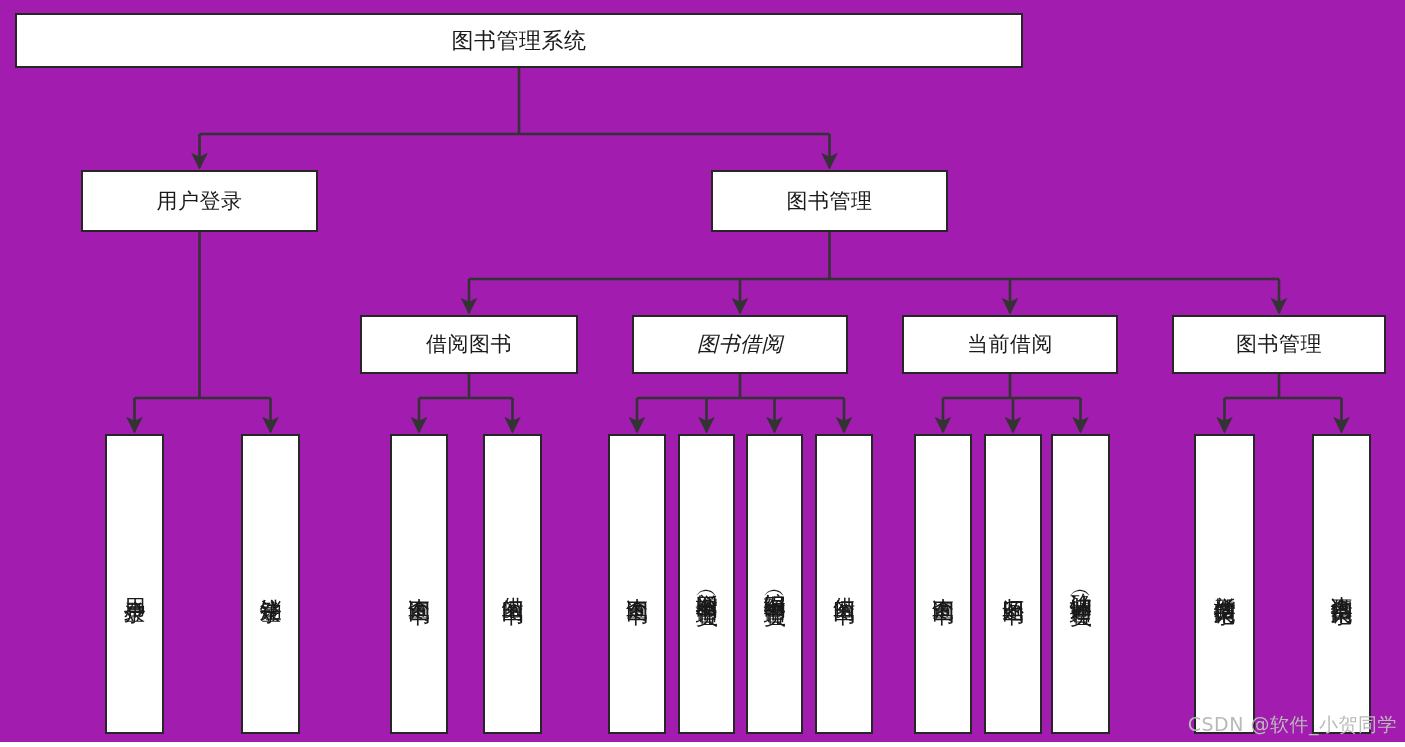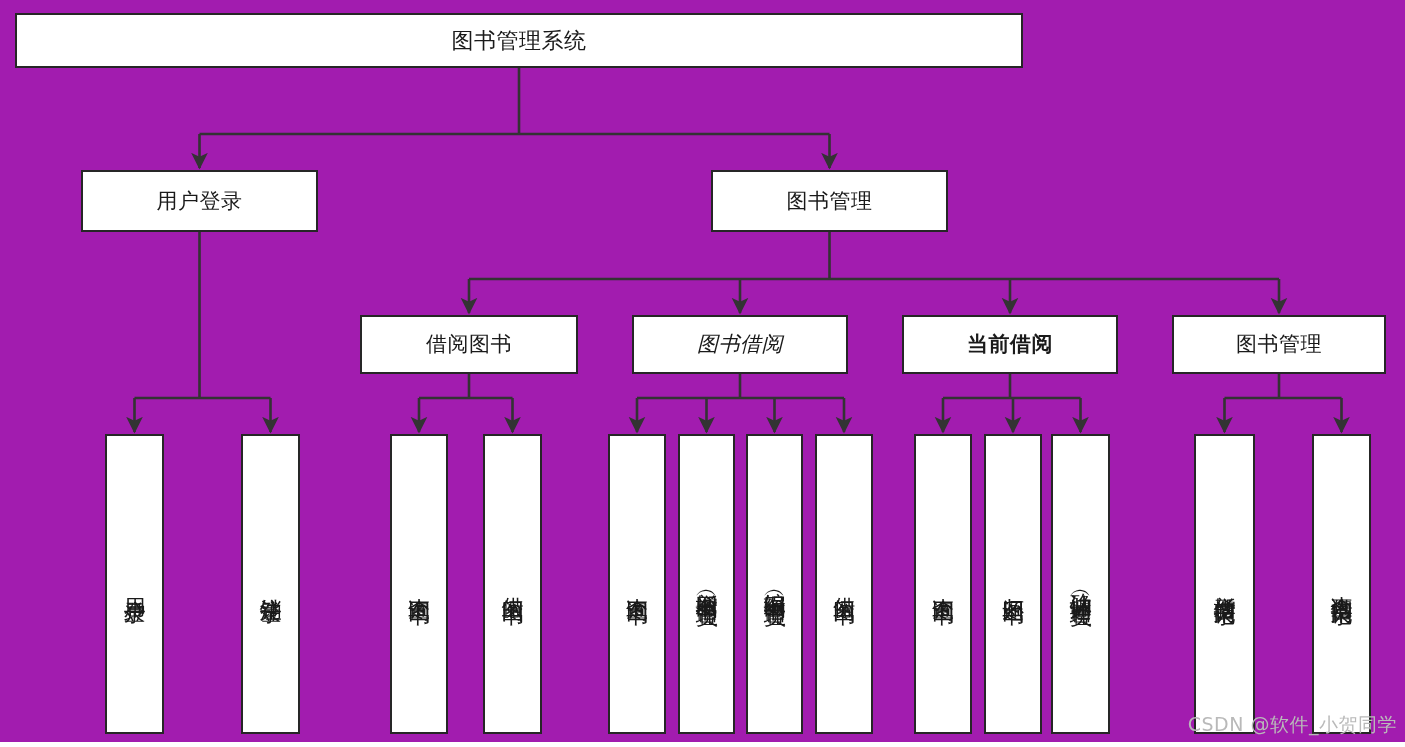--- a/index.html
+++ b/index.html
@@ -132,21 +132,21 @@
       </div>
       <div class="node horiz" style="left: 711px; top: 170px; width: 237px; height: 62px;">
         <span class="label">图书管理</span>
       </div>
       <div class="node horiz" style="left: 360px; top: 315px; width: 218px; height: 59px;">
         <span class="label">借阅图书</span>
       </div>
       <div class="node horiz" style="left: 632px; top: 315px; width: 216px; height: 59px; font-style: italic;">
         <span class="label">图书借阅</span>
       </div>
-      <div class="node horiz" style="left: 902px; top: 315px; width: 216px; height: 59px; font-weight: bold;">
+      <div class="node horiz" style="left: 902px; top: 315px; width: 216px; height: 59px;">
         <span class="label">当前借阅</span>
       </div>
       <div class="node horiz" style="left: 1172px; top: 315px; width: 214px; height: 59px;">
         <span class="label">图书管理</span>
       </div>
       <div class="node vert" style="left: 105px; top: 434px; width: 59px; height: 300px;">
         <span class="label">用户登录</span>
       </div>
       <div class="node vert" style="left: 241px; top: 434px; width: 59px; height: 300px;">
         <span class="label">注销登录</span>

